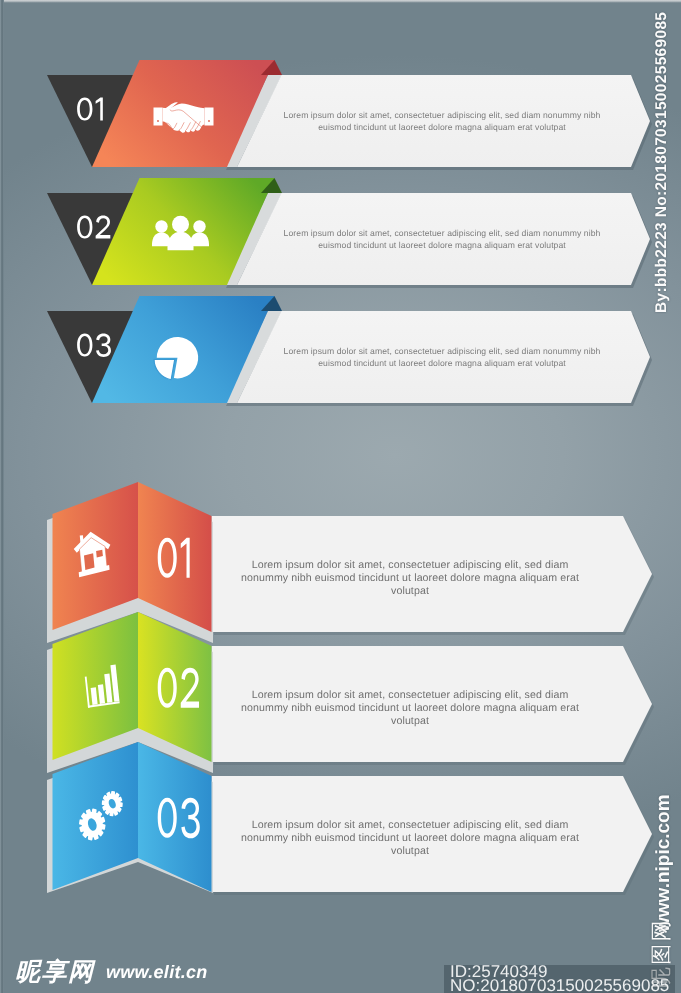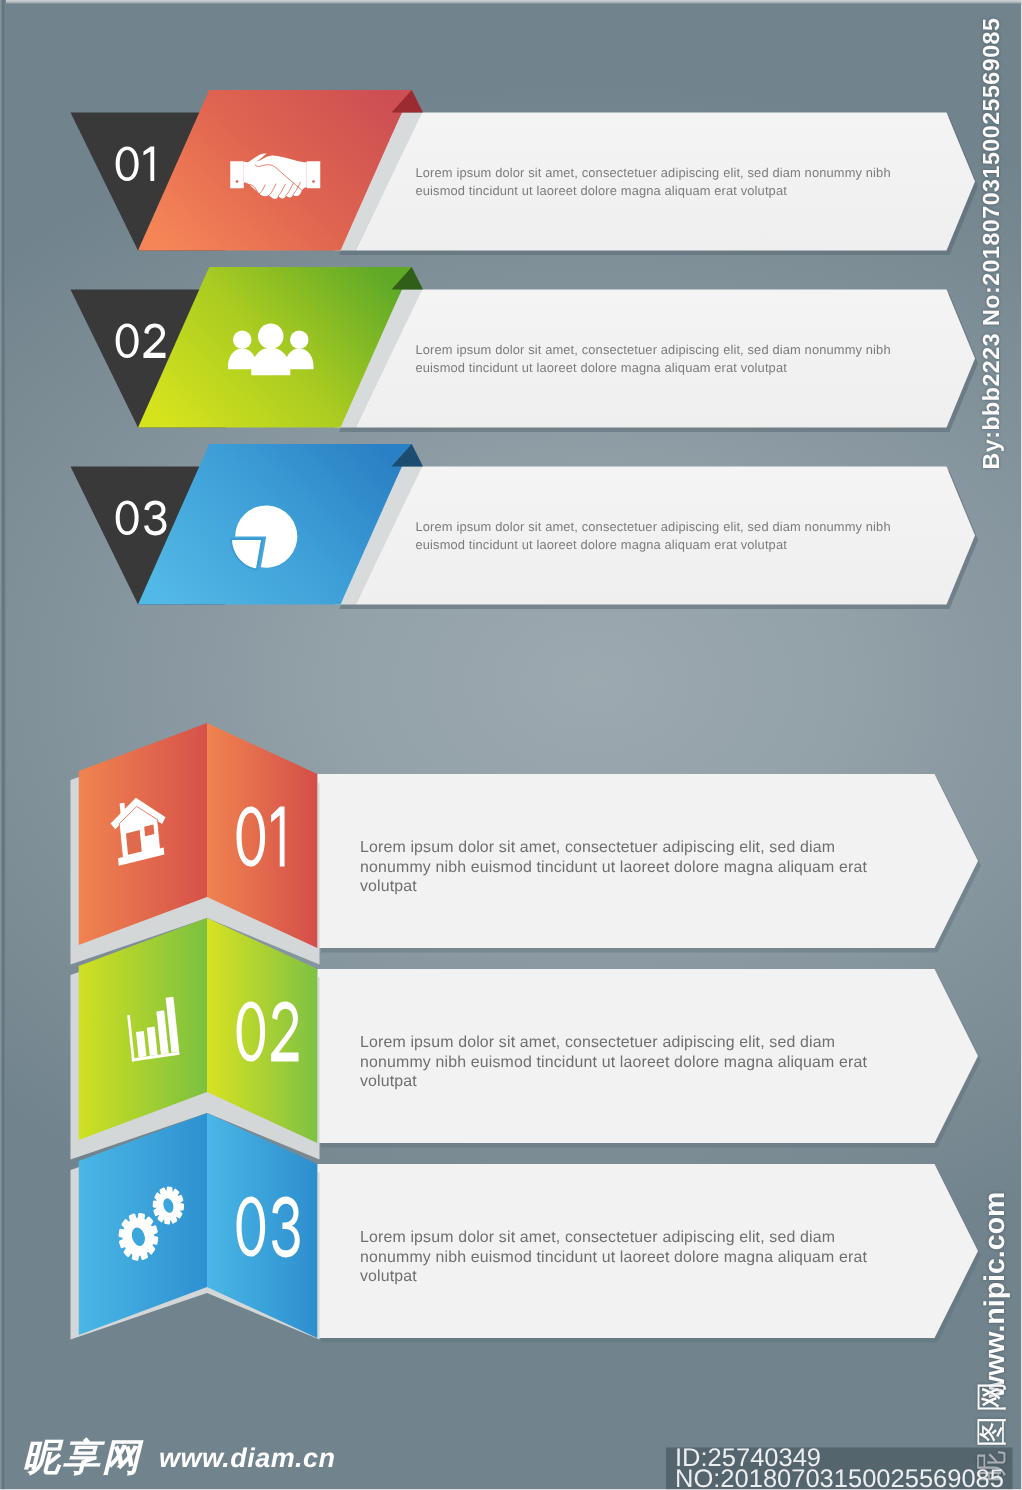--- a/index.html
+++ b/index.html
@@ -4,21 +4,21 @@
 <style>
 html,body{margin:0;padding:0;background:#fff;}
 body{width:681px;height:993px;overflow:hidden;font-family:"Liberation Sans",sans-serif;-webkit-font-smoothing:antialiased;text-rendering:geometricPrecision;}
 #stage{position:relative;width:681px;height:993px;overflow:hidden;
   background:radial-gradient(ellipse 560px 400px at 395px 455px,#9ca9af 0%,#93a1a8 30%,#82929b 65%,#71838c 100%);}
 .top-edge{position:absolute;left:0;top:0;width:681px;height:3px;
   background:linear-gradient(#d0d4d6 0,#b9c0c4 40%,#6b7d86 100%);z-index:60;}
 .left-edge{position:absolute;left:0;top:0;width:4px;height:993px;
   background:linear-gradient(90deg,#8b9ba3 0,#5e7079 50%,#7a8b94 100%);z-index:60;}
 svg.lay{position:absolute;left:0;top:0;display:block;}
-.tx{position:absolute;color:#7c7c7c;font-size:8.6px;line-height:11.5px;
+.tx{position:absolute;color:#7c7c7c;font-size:8.6px;line-height:11.5px;text-align:center;
   letter-spacing:.01em;}
 .txB{font-size:10.6px;line-height:12.8px;color:#6f6f6f;}
 .vwm{position:absolute;transform-origin:0 0;transform:rotate(-90deg);white-space:nowrap;
   font-size:15.5px;line-height:15.5px;font-weight:700;color:#fbfbfb;letter-spacing:.32px;
   text-shadow:0 0 2px rgba(40,55,63,.55);}
 .vwm2{font-size:19px;line-height:19px;letter-spacing:0;}
 .vwm3{font-size:21px;line-height:21px;font-family:"DejaVu Sans",sans-serif;letter-spacing:2.2px;font-weight:400;}
 .footer{position:absolute;left:0;bottom:0;width:597px;height:46px;}
 .flogo{position:absolute;left:15px;top:12px;font-size:25px;line-height:26px;font-weight:700;color:#fff;
   font-family:"DejaVu Sans",sans-serif;letter-spacing:1.5px;font-style:italic;}
@@ -247,16 +247,16 @@
   <div class="tx txB" style="left:240px;top:559px;width:340px;">Lorem ipsum dolor sit amet, consectetuer adipiscing elit, sed diam nonummy nibh euismod tincidunt ut laoreet dolore magna aliquam erat volutpat</div>
   <div class="tx txB" style="left:240px;top:689px;width:340px;">Lorem ipsum dolor sit amet, consectetuer adipiscing elit, sed diam nonummy nibh euismod tincidunt ut laoreet dolore magna aliquam erat volutpat</div>
   <div class="tx txB" style="left:240px;top:819px;width:340px;">Lorem ipsum dolor sit amet, consectetuer adipiscing elit, sed diam nonummy nibh euismod tincidunt ut laoreet dolore magna aliquam erat volutpat</div>
 
   <div class="vwm" style="left:654px;top:313px;">By:bbb2223 No:20180703150025569085</div>
   <div class="vwm vwm2" style="left:654px;top:932px;">www.nipic.com</div>
   <div class="vwm vwm3" style="left:651px;top:988px;">昵图网</div>
 
   <div class="footer">
     <span class="flogo">昵享网</span>
-    <span class="furl">www.diam.cn</span>
+    <span class="furl">www.elit.cn</span>
     <span class="fid">ID:25740349 NO:20180703150025569085</span>
   </div>
 </div>
 
 </body></html>

